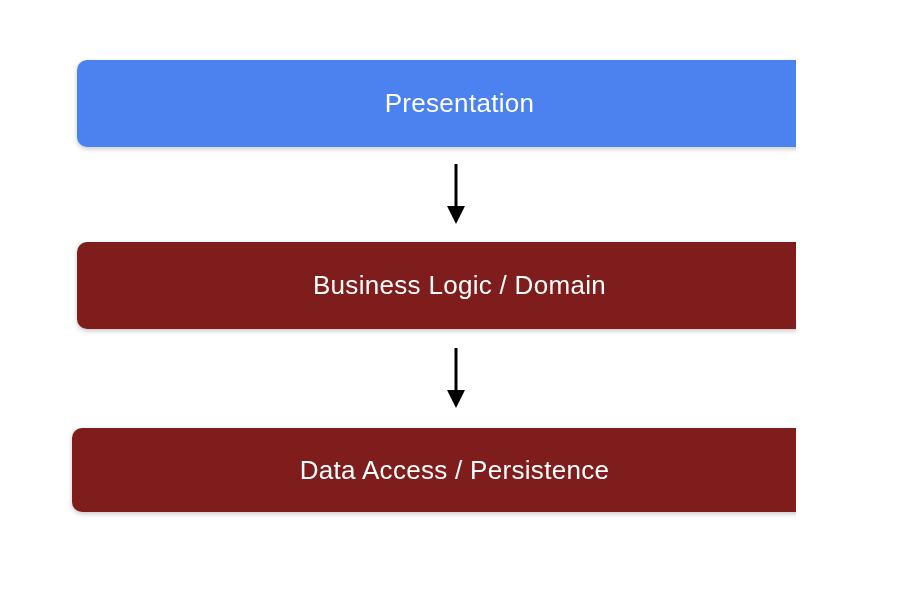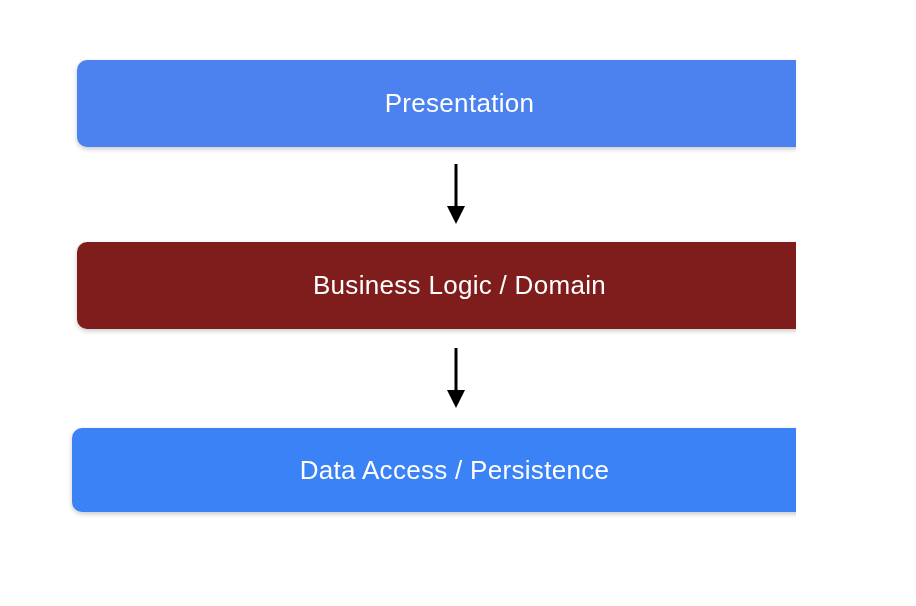--- a/index.html
+++ b/index.html
@@ -59,17 +59,17 @@
 
   <div class="layer-box box-business" style="background-color: #7f1d1d;">
     <span class="layer-label">Business Logic / Domain</span>
   </div>
 
   <svg class="arrow arrow-2" viewBox="0 0 22 60">
     <line x1="11" y1="0" x2="11" y2="44" stroke="#000000" stroke-width="3"></line>
     <polygon points="2,42 20,42 11,60" fill="#000000"></polygon>
   </svg>
 
-  <div class="layer-box box-data" style="background-color: #3b82f6; justify-content: center;">
+  <div class="layer-box box-data" style="background-color: #7f1d1d; justify-content: center;">
     <span class="layer-label">Data Access / Persistence</span>
   </div>
 
 </div>
 
 </body></html>

